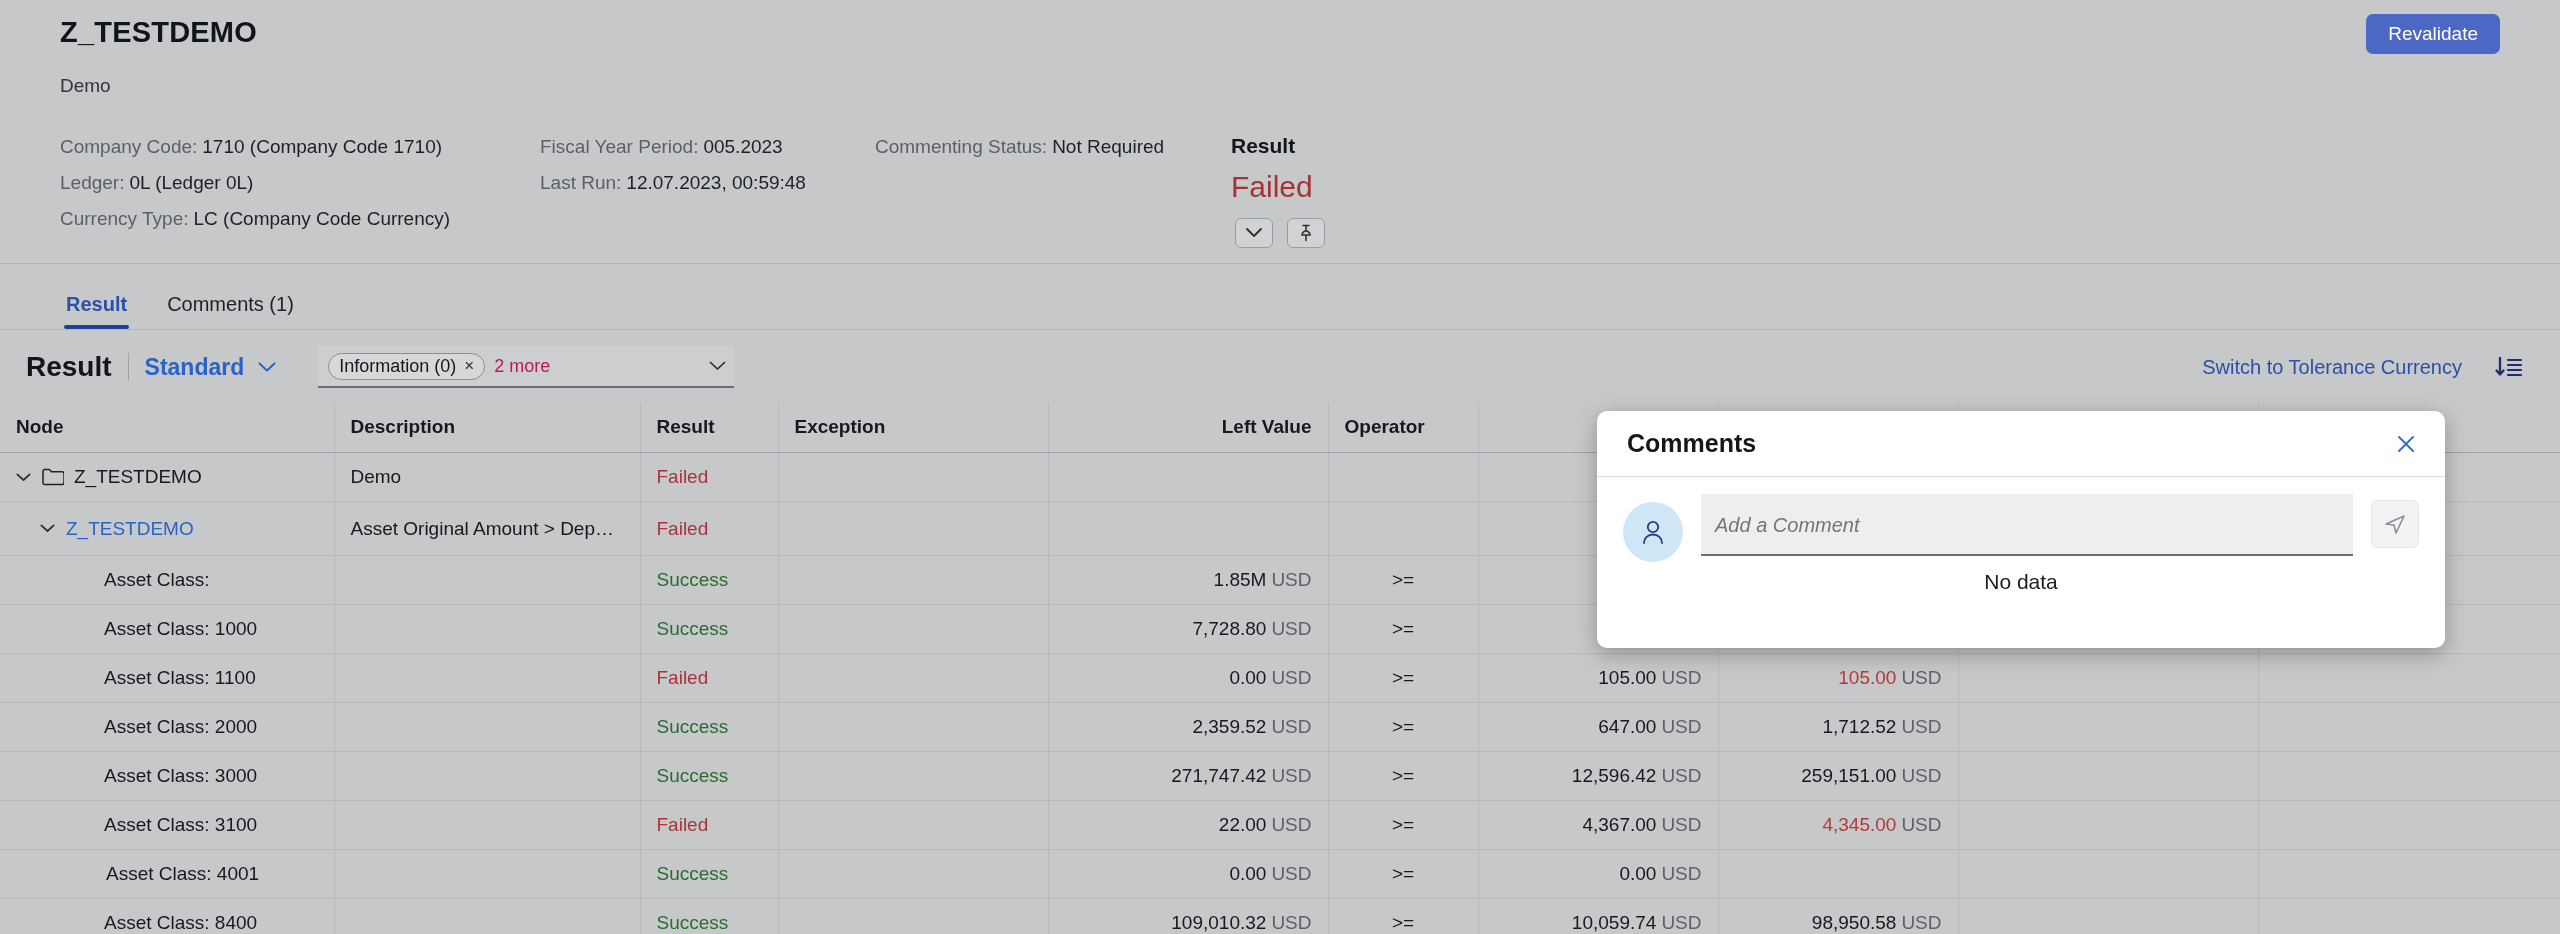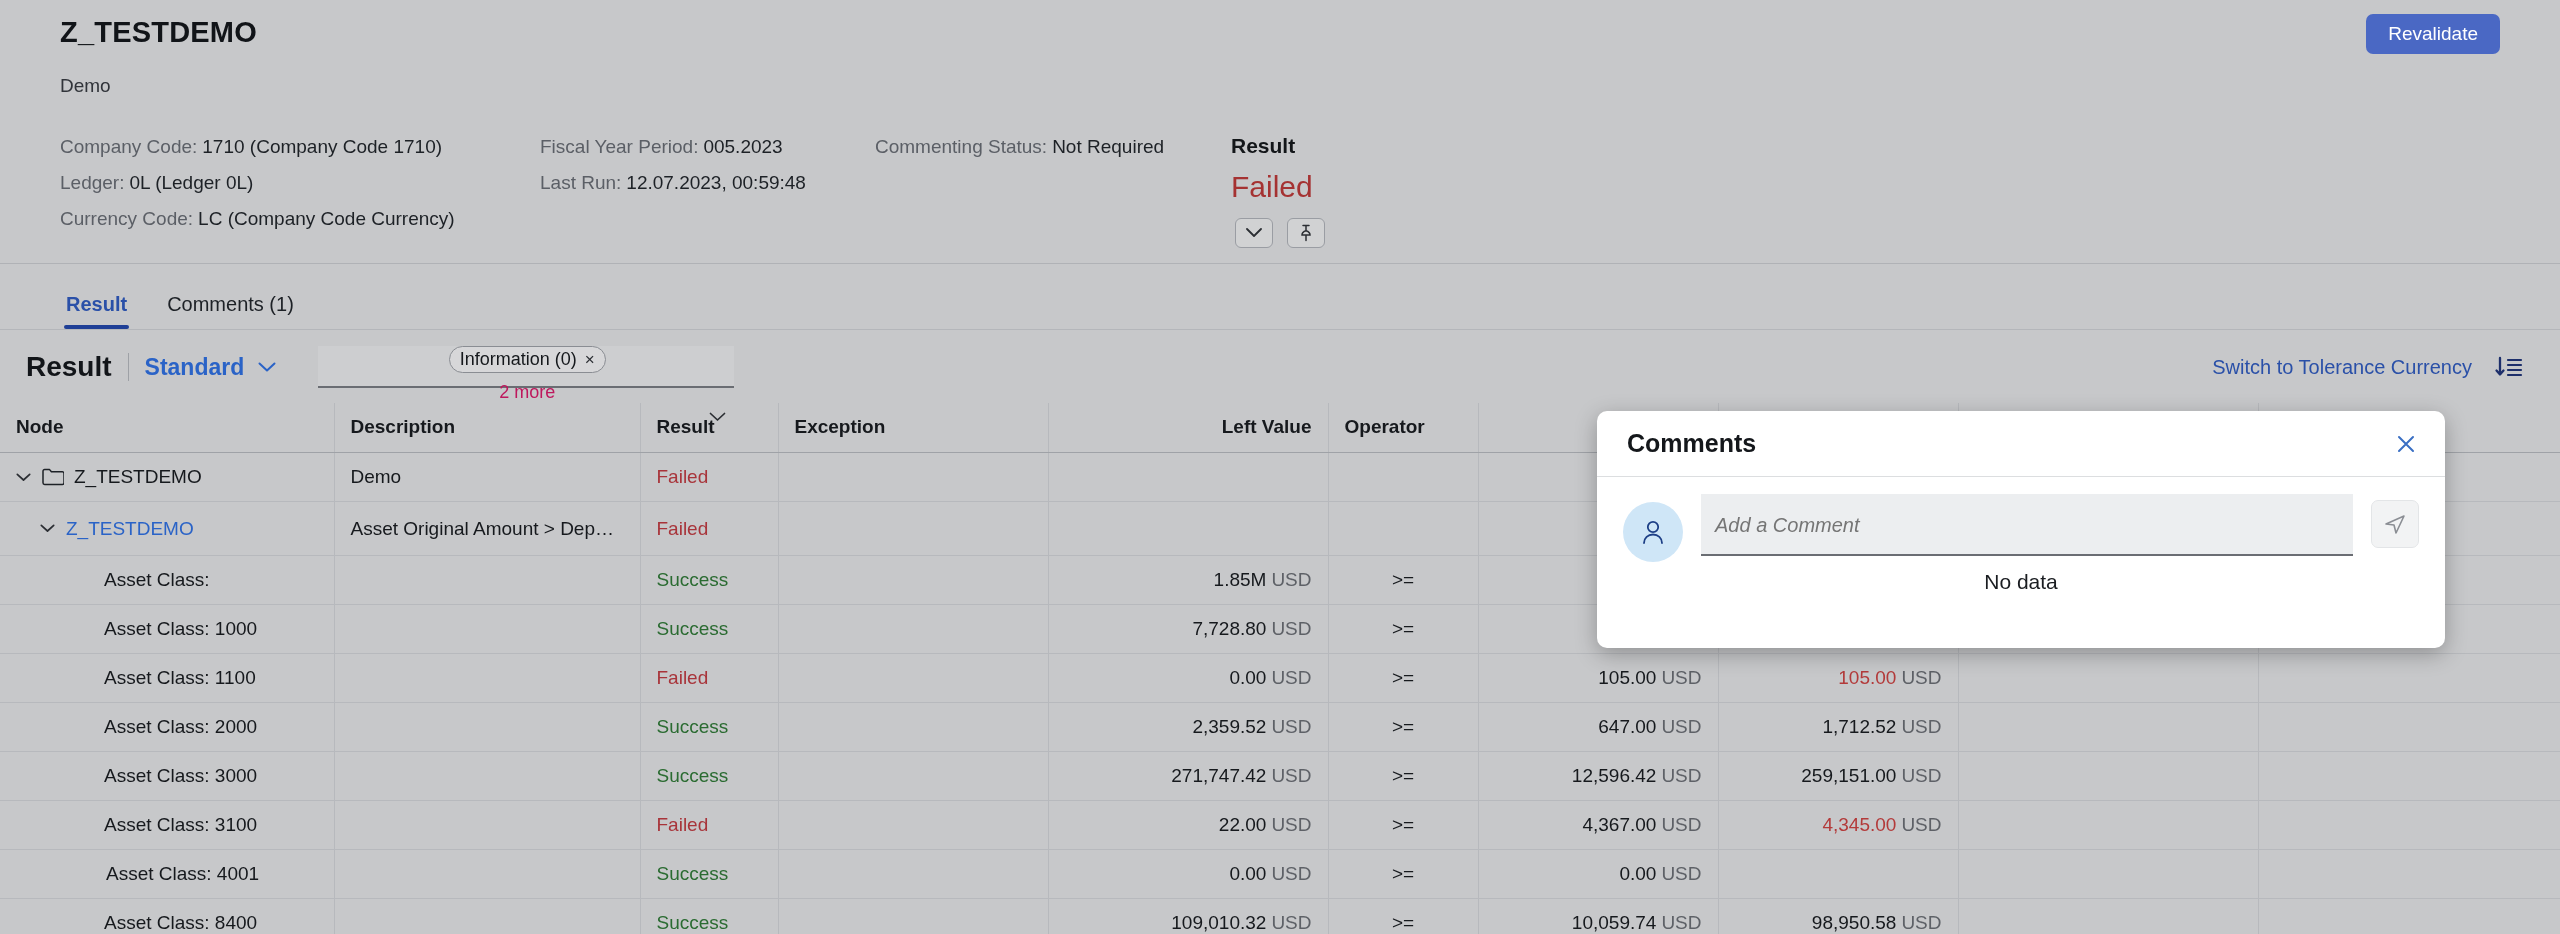--- a/index.html
+++ b/index.html
@@ -102,33 +102,32 @@
     cursor: pointer; line-height: 28px;
   }
   .tb-chevron { margin-left: 14px; cursor: pointer; display: flex; align-items: center; }
 
   .filter-field {
     margin-left: 42px; width: 416px; height: 42px;
     background: rgba(255,255,255,0.12);
     border-bottom: 2px solid #6a6d73;
     display: flex; align-items: center; padding: 0 8px 0 10px; gap: 9px;
     cursor: text;
-    flex-direction: column;
   }
   .token {
     display: inline-flex; align-items: center; gap: 8px;
     border: 1px solid #8a8d93; border-radius: 16px;
     padding: 2px 10px; font-size: 18px; color: #15181c;
     background: rgba(255,255,255,0.2); white-space: nowrap;
   }
   .token .tok-x { color: #2b2e33; font-size: 17px; cursor: pointer; }
   .more-link { font-size: 18px; color: #be185d; cursor: pointer; white-space: nowrap; }
   .filter-caret { margin-left: auto; cursor: pointer; display:flex; }
 
-  .tb-right { margin-left: auto; display: flex; align-items: center; gap: 22px; }
+  .tb-right { margin-left: auto; display: flex; align-items: center; gap: 32px; }
   .link-tolerance {
     font-size: 20px; color: #2a50a8; cursor: pointer; white-space: nowrap;
   }
   .sort-icon { cursor: pointer; display: flex; align-items: center; }
 
   
   .tablewrap { position: absolute; top: 403px; left: 0; right: 0; bottom: 0; overflow: hidden; }
   table.grid { width: 2560px; border-collapse: collapse; table-layout: fixed; }
   table.grid th {
     font-size: 19px; font-weight: bold; color: #16191d;
@@ -231,21 +230,21 @@
     <div class="attr-area">
 
       <div class="attr-col c1">
         <div class="attr-line">
           <span class="attr-label">Company Code:</span><span class="attr-value">1710 (Company Code 1710)</span>
         </div>
         <div class="attr-line">
           <span class="attr-label">Ledger:</span><span class="attr-value">0L (Ledger 0L)</span>
         </div>
         <div class="attr-line">
-          <span class="attr-label">Currency Code:</span><span class="attr-value">LC (Company Code Currency)</span>
+          <span class="attr-label">Currency Type:</span><span class="attr-value">LC (Company Code Currency)</span>
         </div>
       </div>
 
       <div class="attr-col c2">
         <div class="attr-line">
           <span class="attr-label">Fiscal Year Period:</span><span class="attr-value">005.2023</span>
         </div>
         <div class="attr-line">
           <span class="attr-label">Last Run:</span><span class="attr-value">12.07.2023, 00:59:48</span>
         </div>

